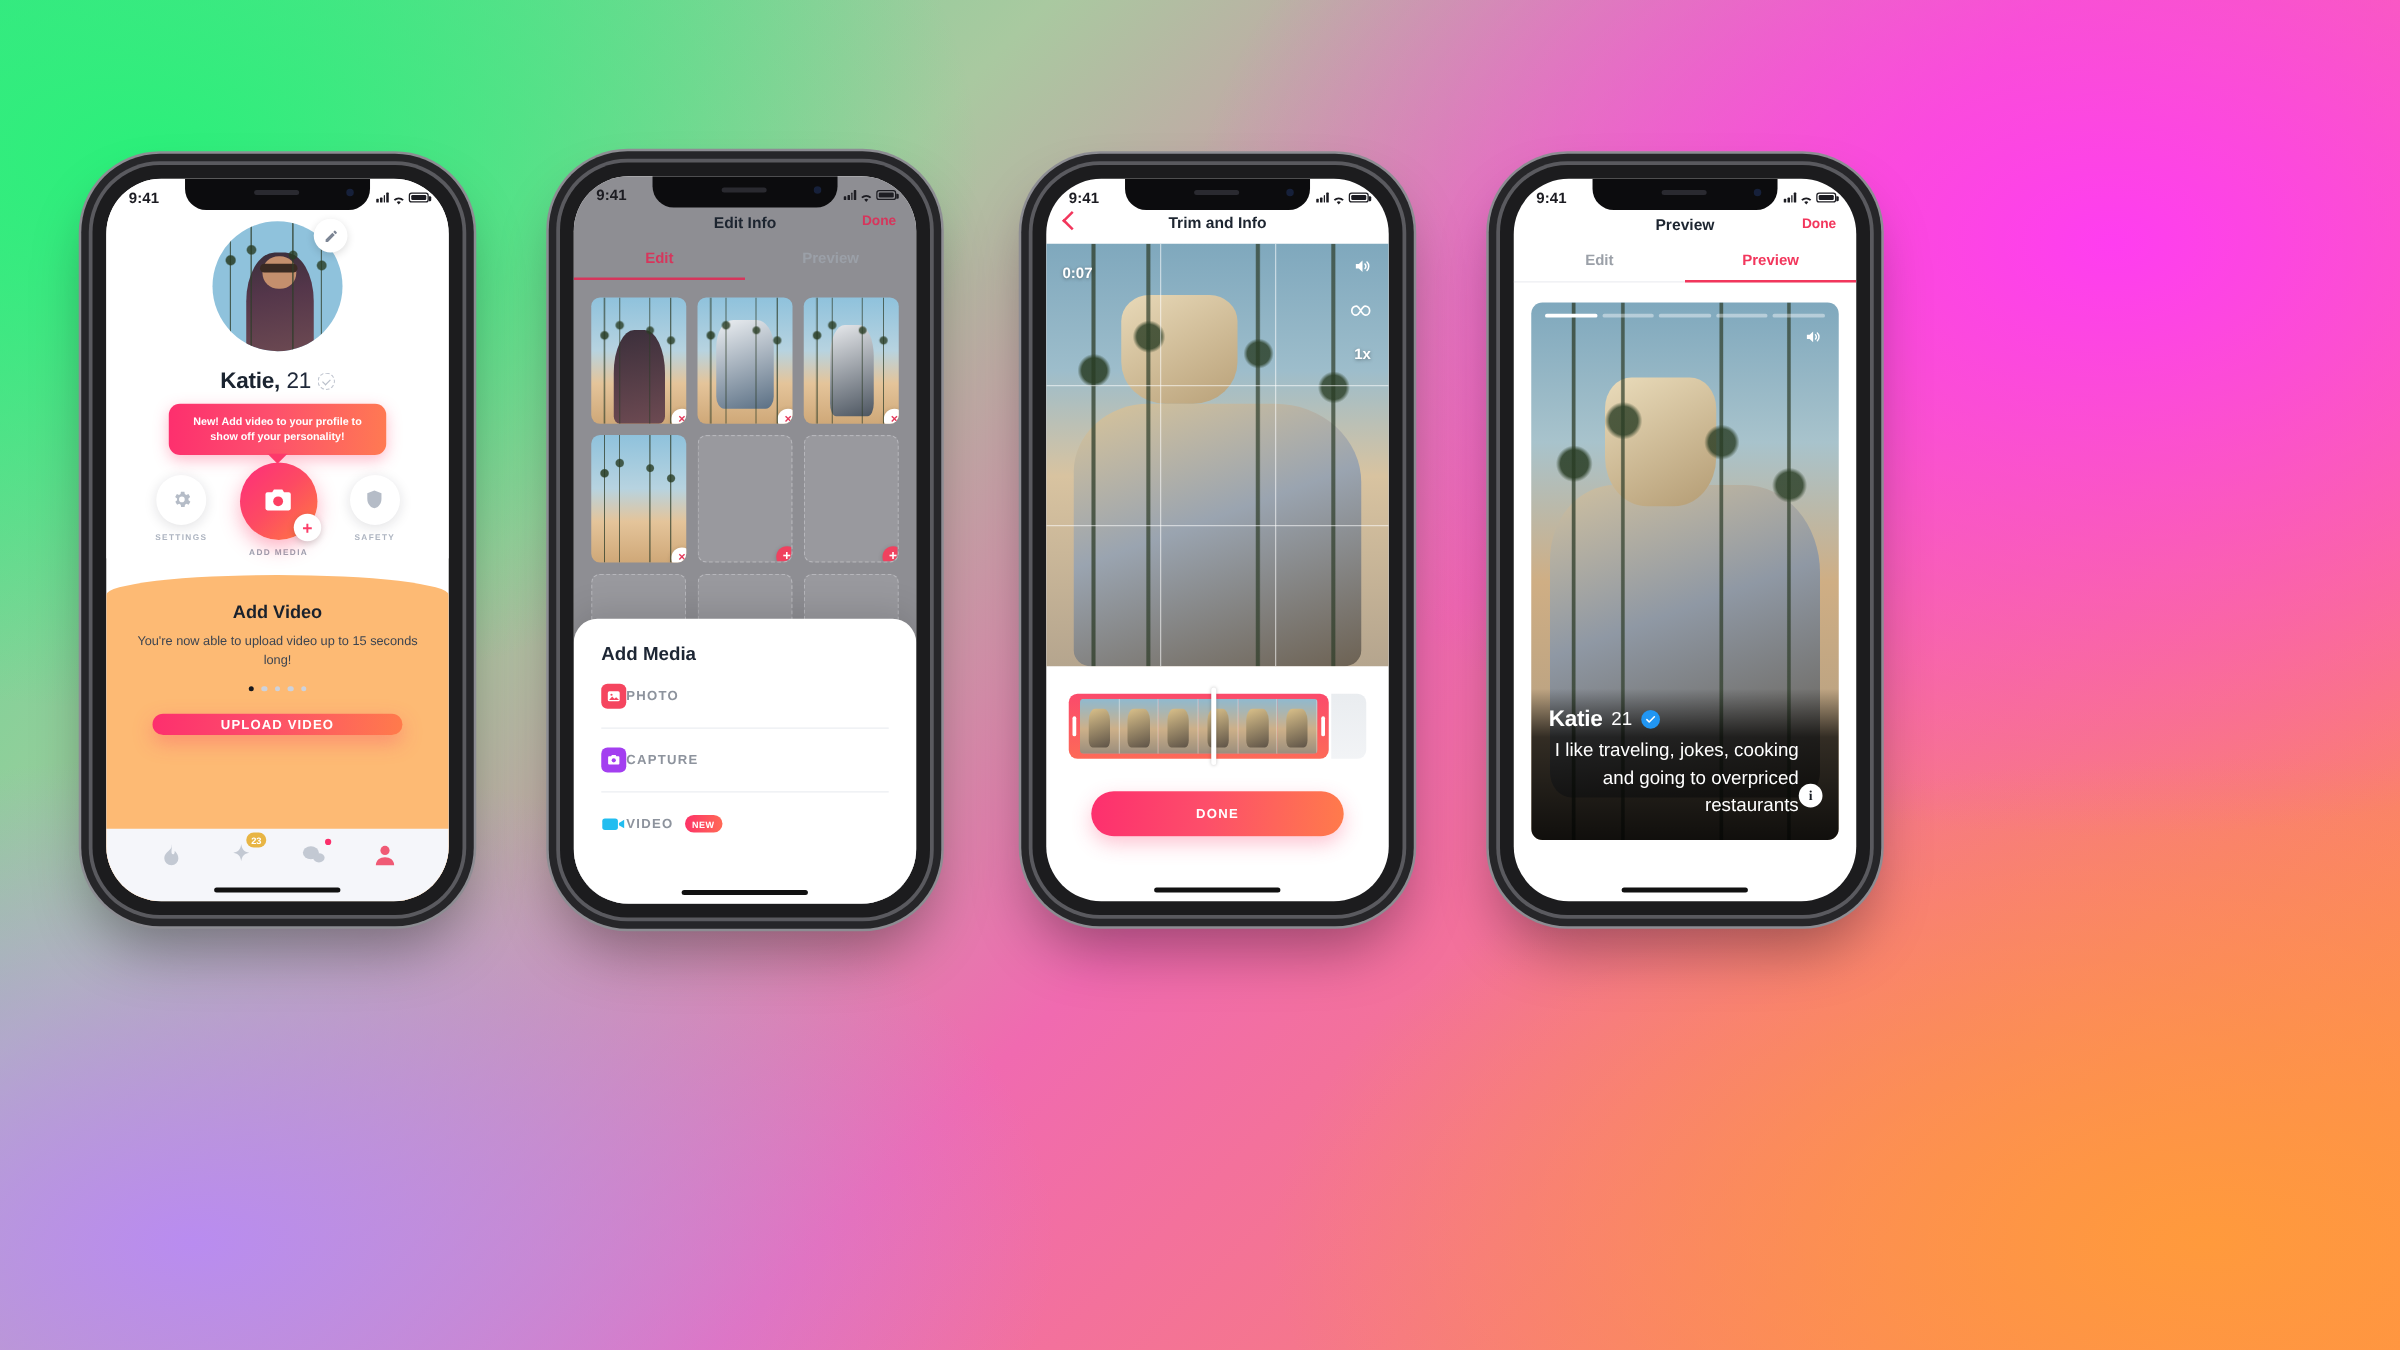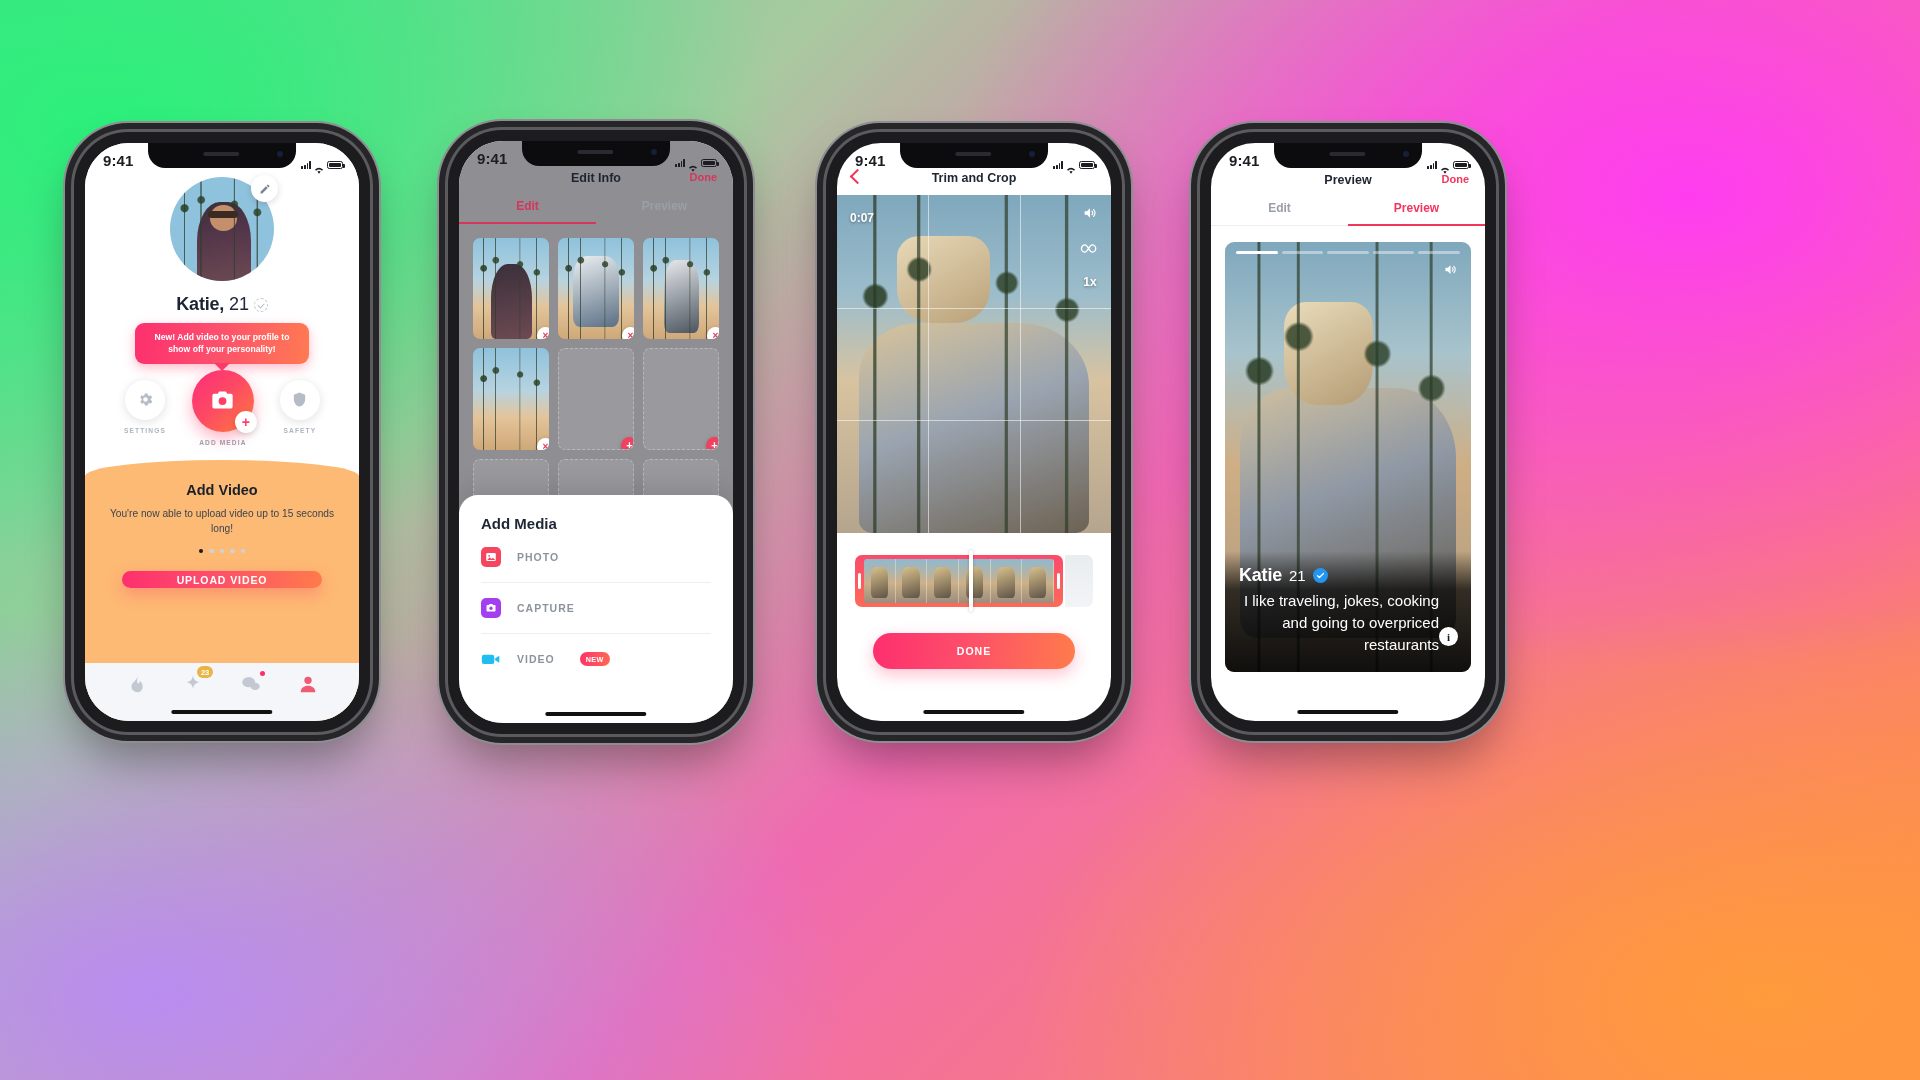--- a/index.html
+++ b/index.html
@@ -22,22 +22,22 @@
   .phone .screen { position:absolute; inset:11px; border-radius:44px; overflow:hidden;
                    background:#fff; }
   .notch { position:absolute; top:0; left:50%; transform:translateX(-50%);
            width:54%; height:25px; background:#0c0c0e;
            border-bottom-left-radius:17px; border-bottom-right-radius:17px; z-index:40; }
   .notch .spk { position:absolute; top:9px; left:50%; transform:translateX(-52%);
                 width:36px; height:4px; border-radius:3px; background:#2a2a30; }
   .notch .cam { position:absolute; top:8px; right:13px; width:6px; height:6px;
                 border-radius:50%; background:#16203a; }
   .statusbar { position:absolute; top:0; left:0; right:0; height:26px; z-index:35;
-               display:flex; align-items:flex-end; justify-content:space-between;
-               padding:4px 16px 0 18px; font-size:15px; font-weight:700; color:#1c1c22;
+               display:flex; align-items:center; justify-content:space-between;
+               padding:4px 16px 0 18px; font-size:12px; font-weight:700; color:#1c1c22;
                letter-spacing:.1px; }
   .statusbar .right { display:flex; align-items:center; gap:3px; }
   .bars { display:flex; align-items:flex-end; gap:1px; height:8px; }
   .bars i { display:block; width:1.7px; background:currentColor; border-radius:.5px; }
   .bars i:nth-child(1){height:3px} .bars i:nth-child(2){height:4.5px}
   .bars i:nth-child(3){height:6px} .bars i:nth-child(4){height:8px}
   .wifi { width:10px; height:8px; position:relative; }
   .batt { width:16px; height:8px; border:1.2px solid currentColor; border-radius:2.3px;
           position:relative; }
   .batt::after { content:''; position:absolute; left:1px; top:1px; bottom:1px; right:1px;
@@ -155,21 +155,21 @@
      display:flex; align-items:center; justify-content:center; color:#e43a5c;
      font-size:10px; font-weight:800; }
   .pbtn { position:absolute; right:-5px; bottom:-5px; width:17px; height:17px;
      border-radius:50%; background:#f0415f; box-shadow:0 1px 4px rgba(0,0,0,.2);
      display:flex; align-items:center; justify-content:center; color:#fff;
      font-size:11px; font-weight:700; line-height:1; }
   .sheet { position:absolute; z-index:20; left:0; right:0; bottom:0; height:228px;
      background:#fff; border-top-left-radius:19px; border-top-right-radius:19px;
      padding:20px 22px 0; box-shadow:0 -7px 26px rgba(0,0,0,.12); }
   .sheet h3 { font-size:15px; font-weight:800; color:#1d2634; }
-  .mrow { display:flex; align-items:center; gap:16px; padding:15px 0;
+  .mrow { display:flex; align-items:center; padding:15px 0;
           border-bottom:1px solid #eceef2; }
   .mrow:last-child { border-bottom:none; }
   .micon { width:20px; height:20px; border-radius:5px; display:flex;
      align-items:center; justify-content:center; color:#fff; flex:none; }
   .mlbl { font-size:10.5px; font-weight:800; letter-spacing:1px; color:#8d939d; }
   .newtag { background:linear-gradient(95deg,#fd3268,#ff6a55); color:#fff;
      font-size:7.2px; font-weight:800; letter-spacing:.4px; border-radius:8px;
      padding:2.5px 6px; margin-left:9px; }
 
   
@@ -486,21 +486,21 @@
               <path d="M8 10.2 L10.6 6.9 A4.2 4.2 0 0 0 5.4 6.9 Z" fill="currentColor"></path>
               <path d="M1.6 3.6 A10 10 0 0 1 14.4 3.6 L12.8 5.4 A7.6 7.6 0 0 0 3.2 5.4 Z" fill="currentColor"></path>
             </svg>
         </span>
         <span class="batt"></span>
       </span>
     </div>
 
     <div class="p3-nav">
       <div class="chev"></div>
-      <div class="t">Trim and Crop</div>
+      <div class="t">Trim and Info</div>
     </div>
 
     <div class="video-area ph-palms">
       <div style="position:absolute;left:8%;bottom:0;width:84%;height:62%;background:linear-gradient(160deg,#d8c49a 0%,#9aa4b0 45%,#6d6253 100%);border-radius:26% 30% 6% 6%"></div>
       <div style="position:absolute;left:22%;top:12%;width:34%;height:26%;background:linear-gradient(150deg,#e8d9b8,#b9a179);border-radius:24% 24% 38% 38%"></div>
       <div class="vgrid">
         <i class="v" style="left:33.33%"></i>
           <i class="v" style="left:66.66%"></i>
         <i class="h" style="top:33.33%"></i>
           <i class="h" style="top:66.66%"></i>

